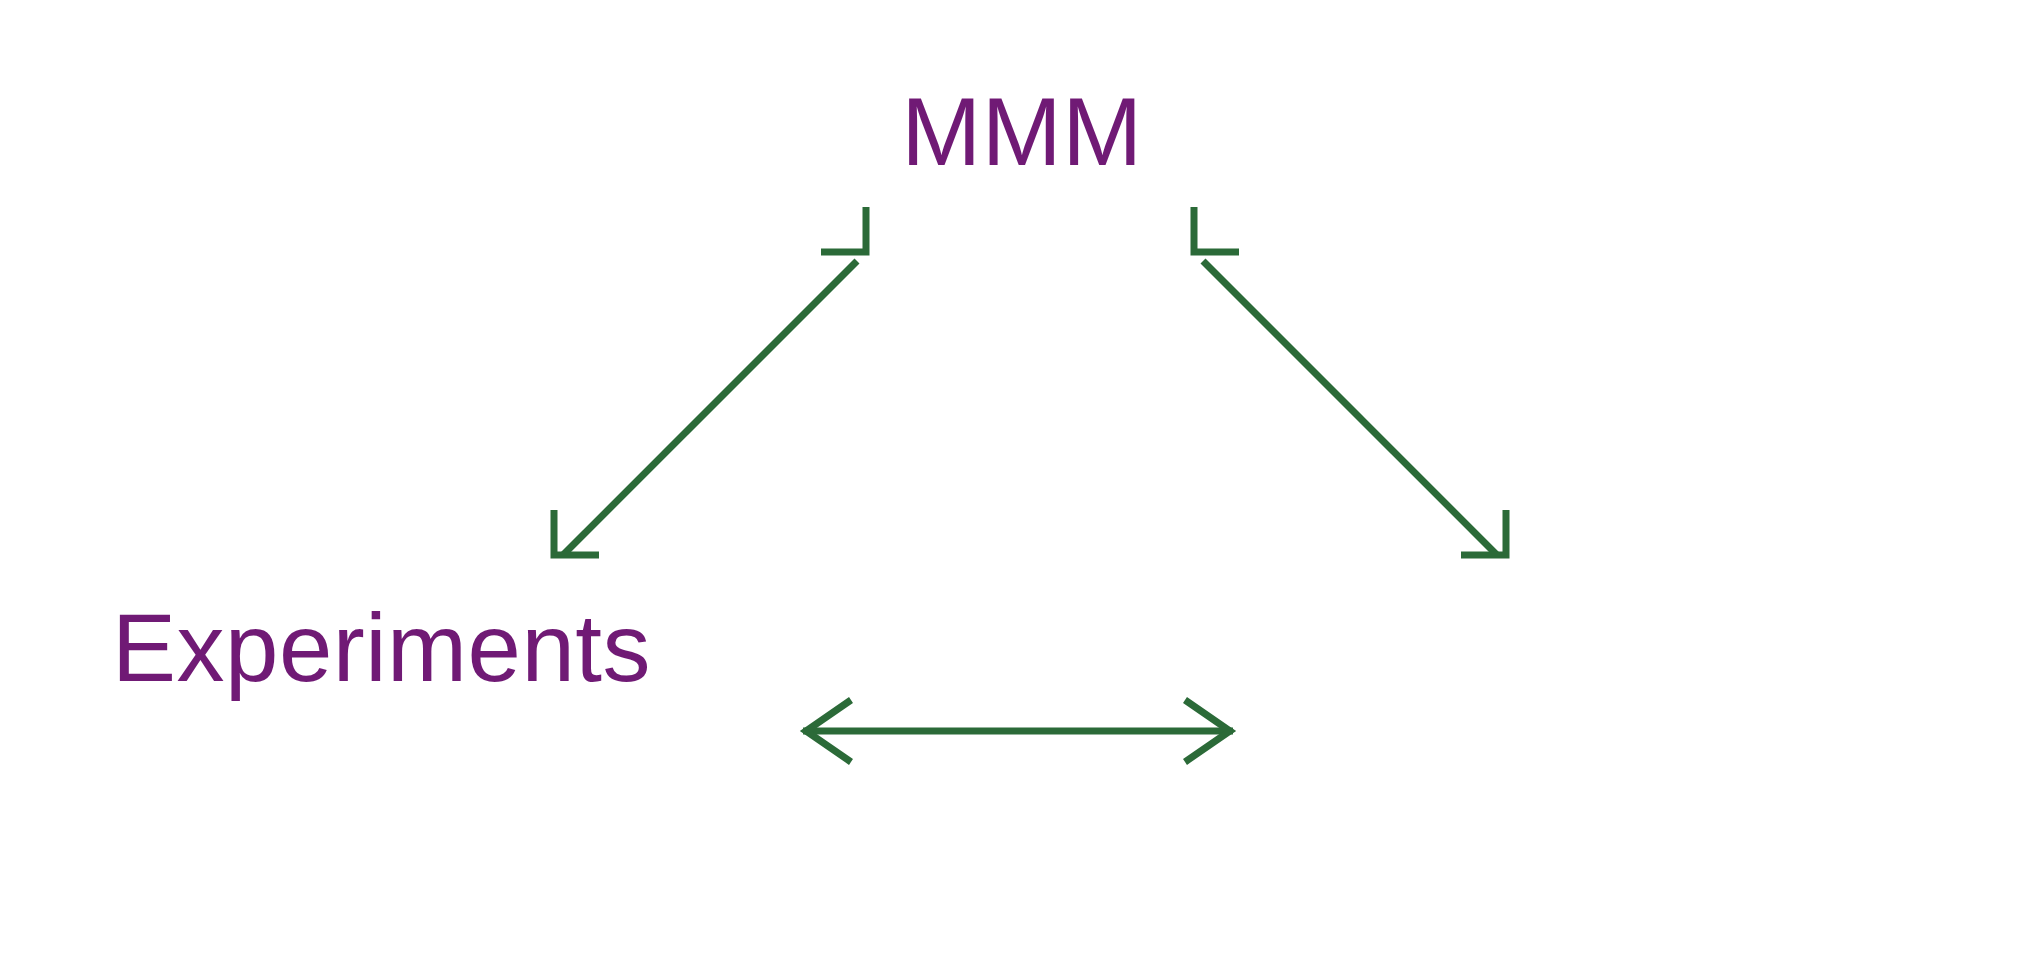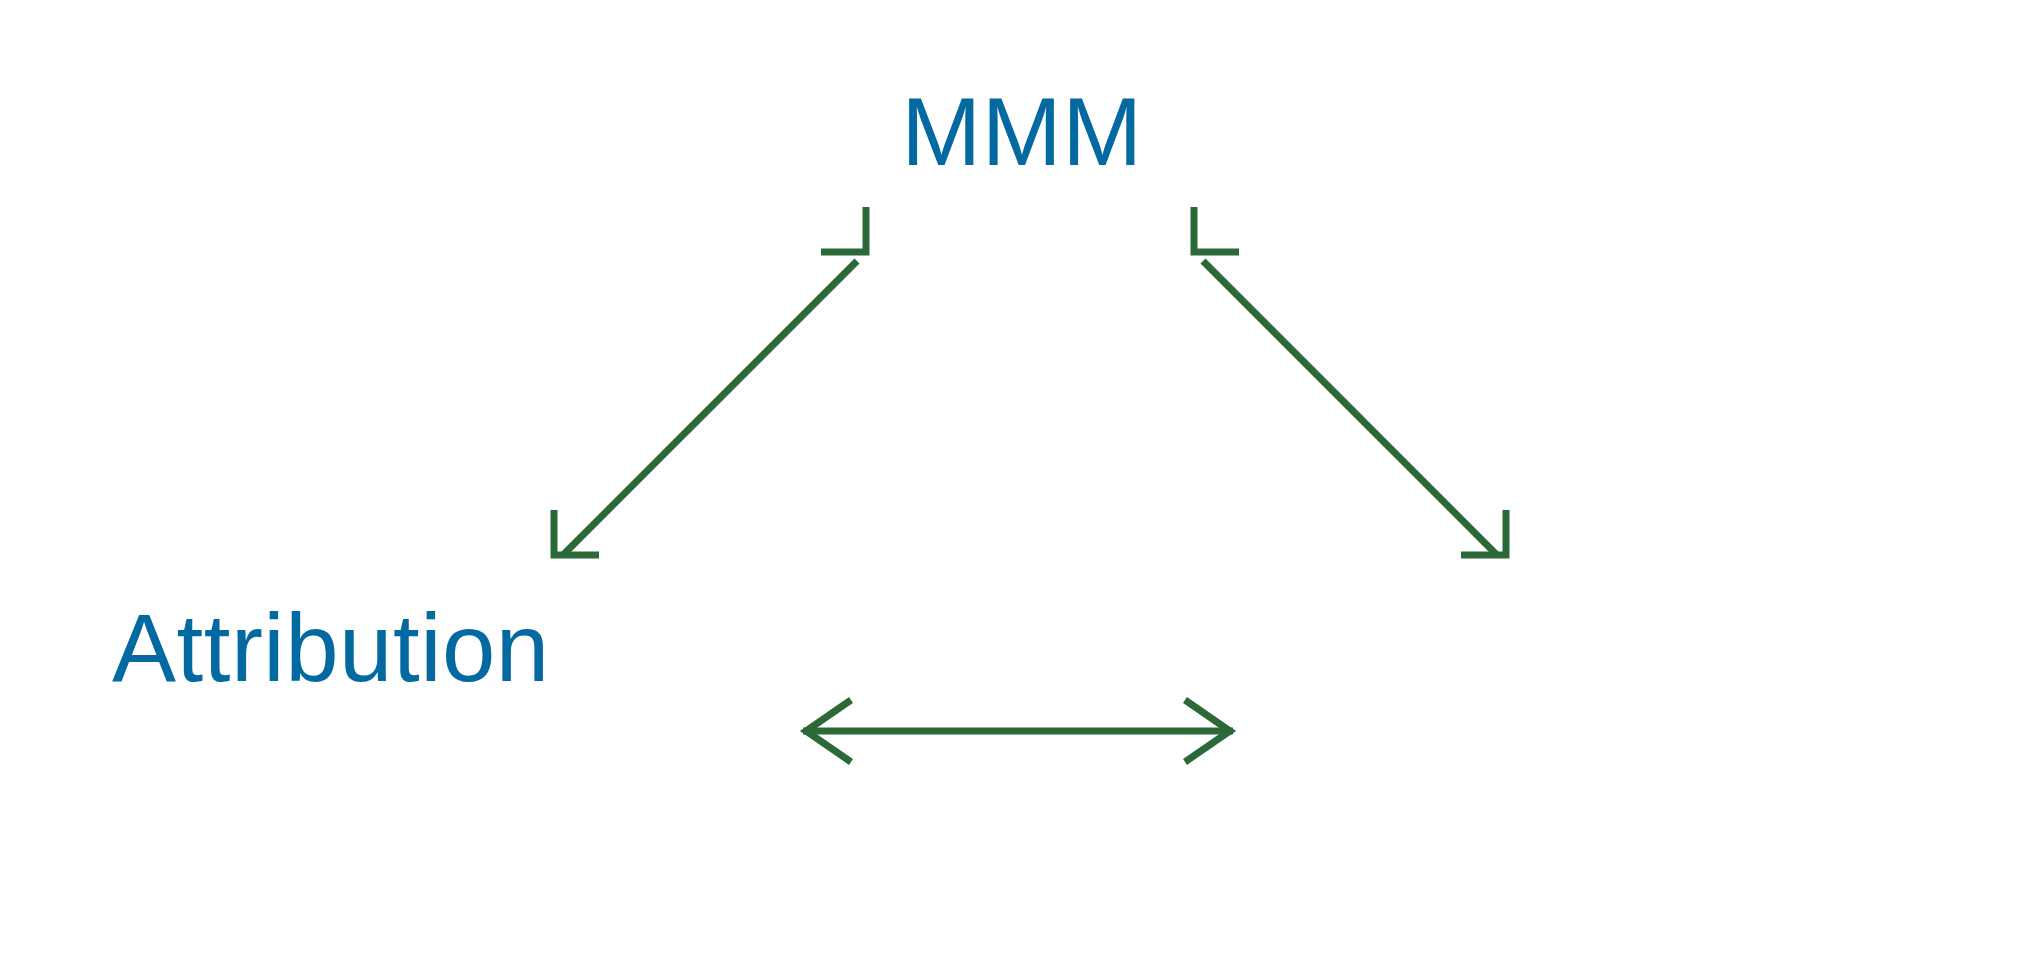--- a/index.html
+++ b/index.html
@@ -21,21 +21,21 @@
   }
   #arrow-layer {
     position: absolute;
     left: 0;
     top: 0;
     width: 2044px;
     height: 964px;
   }
   .node-label {
     position: absolute;
-    color: #0369a1;
+    color: #701a75;
     font-family: "Liberation Sans", sans-serif;
     font-weight: 400;
     white-space: nowrap;
     letter-spacing: 0.5px;
     line-height: 1;
   }
   #label-mmm {
     left: 0;
     right: 0;
     top: 84px;
@@ -74,16 +74,16 @@
 
     <g>
       <line x1="803" y1="731" x2="1233" y2="731" stroke="#2b6a38" stroke-width="7" stroke-linecap="butt"></line>
       <polyline points="851,700 806,731 851,762" fill="none" stroke="#2b6a38" stroke-width="7" stroke-linecap="butt" stroke-linejoin="miter"></polyline>
       <polyline points="1185,700 1230,731 1185,762" fill="none" stroke="#2b6a38" stroke-width="7" stroke-linecap="butt" stroke-linejoin="miter"></polyline>
     </g>
   </svg>
 
   <div class="node-label" id="label-mmm">MMM</div>
 
-  <div class="node-label" id="label-experiments">Attribution</div>
+  <div class="node-label" id="label-experiments">Experiments</div>
 
 
 </div>
 
 </body></html>

